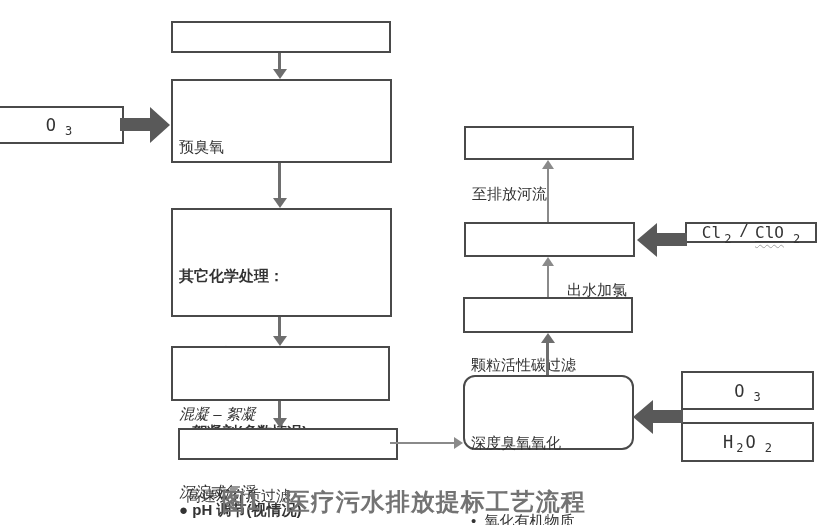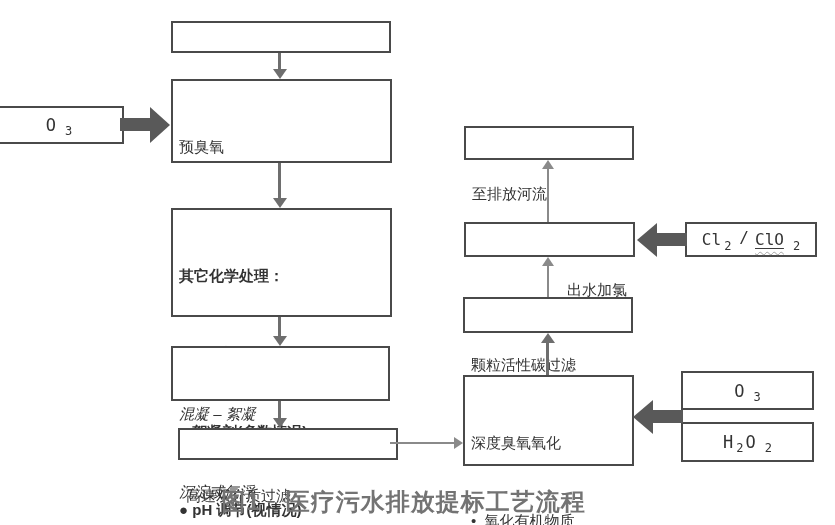--- a/index.html
+++ b/index.html
@@ -85,32 +85,32 @@
   </div>
 
   <div class="box" style="left:464px; top:222px; width:171px; height:35px;text-align:right;">
     <div>出水加氯</div>
   </div>
 
   <div class="box" style="left:463px; top:297px; width:170px; height:36px;">
     <div>颗粒活性碳过滤</div>
   </div>
 
-  <div class="box" style="left:463px; top:375px; width:171px; height:91px;">
+  <div class="box" style="left:463px; top:375px; width:171px; height:75px;border-radius:12px;">
     <div>深度臭氧氧化</div>
     <div>•  氧化有机物质</div>
     
   </div>
 
   <div class="box chem" style="left:-6px; top:106px; width:130px; height:38px;">
     <span>O</span>
       <span class="sub gap">3</span>
   </div>
 
-  <div class="box chem" style="left:685px; top:222px; width:132px; height:35px; font-size:16px;">
+  <div class="box chem" style="left:685px; top:222px; width:132px; height:21px; font-size:16px;">
     <span>Cl</span>
       <span class="sub g2">2</span>
       <span class="sep">/</span>
       <span class="wavy"><span class="ustraight">ClO</span></span>
       <span class="sub gap">2</span>
   </div>
 
   <div class="box chem" style="left:681px; top:371px; width:133px; height:39px;">
     <span>O</span>
       <span class="sub gap">3</span>

